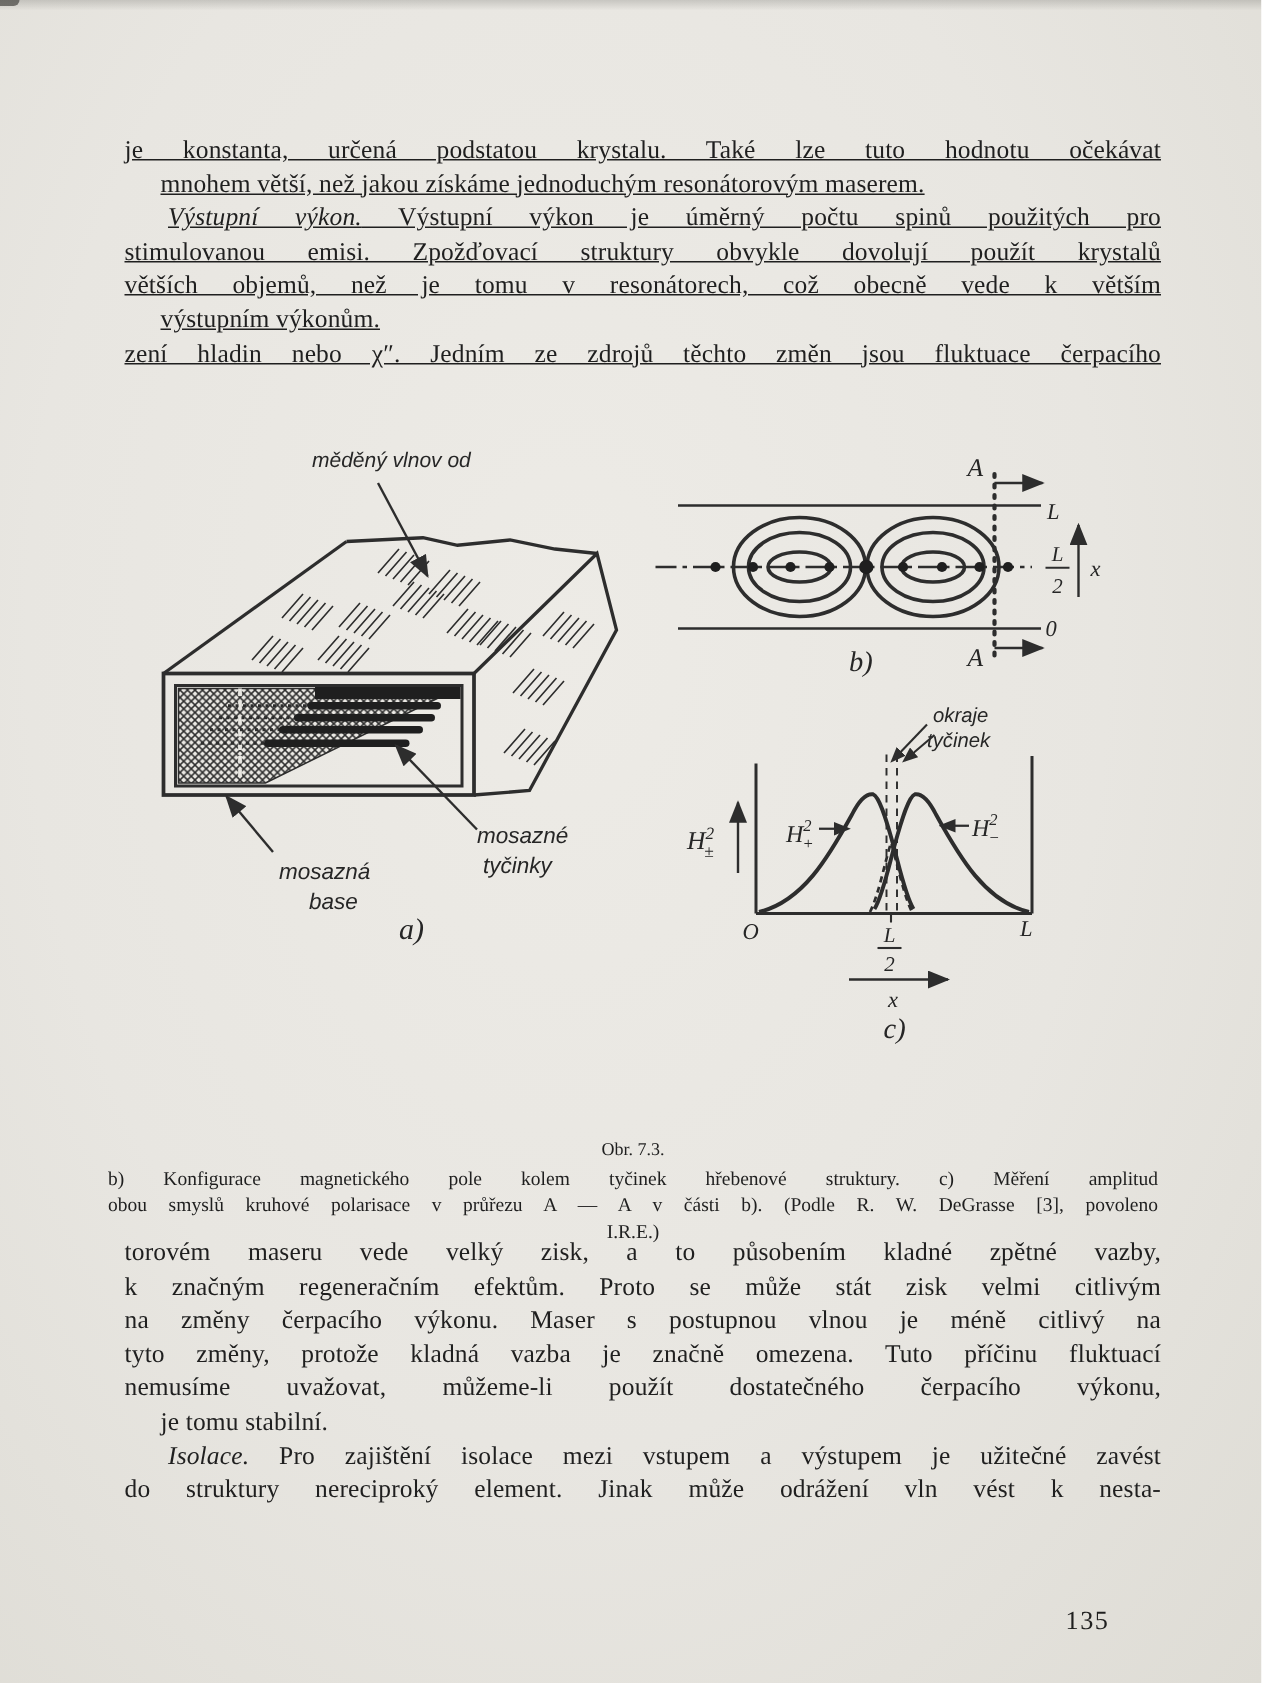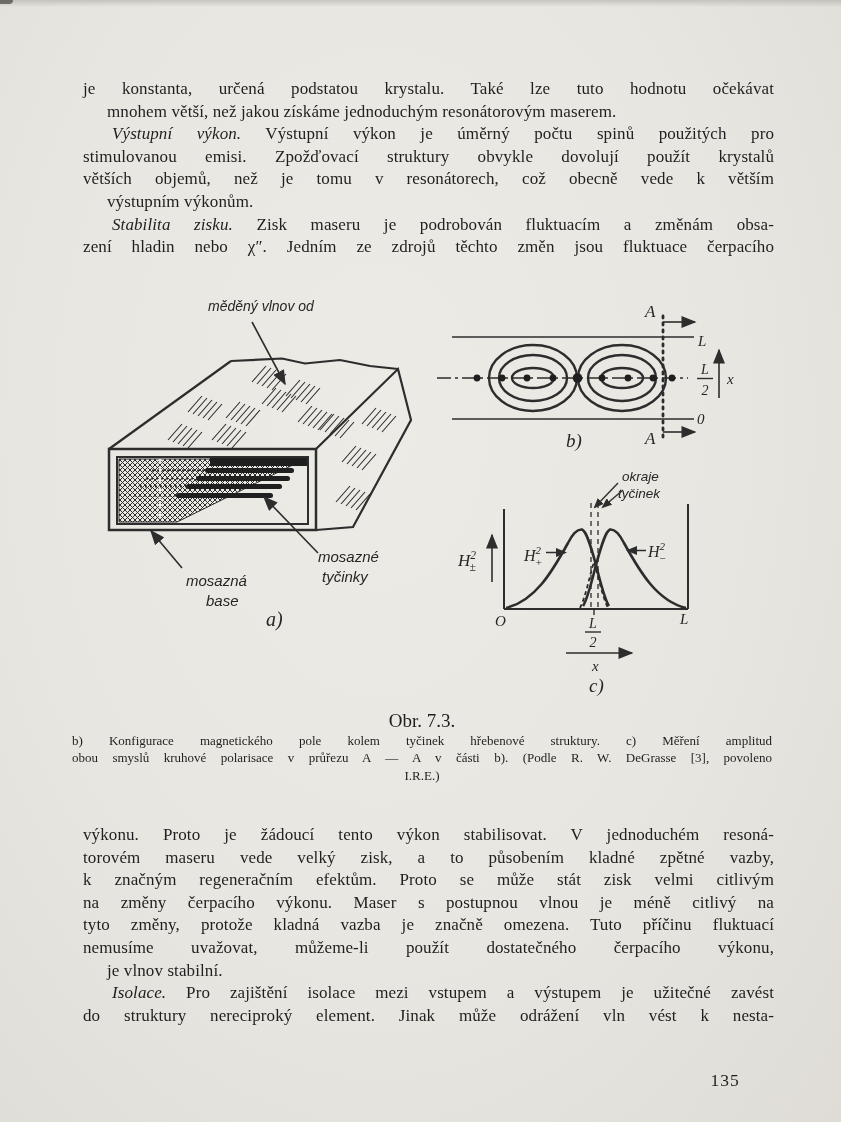--- a/index.html
+++ b/index.html
@@ -5,29 +5,29 @@
   html,body{margin:0;padding:0;}
   body{width:841px;height:1122px;font-family:"Liberation Serif",serif;}
   .page{position:relative;width:841px;height:1122px;overflow:hidden;color:#1f1f1f;
     background:radial-gradient(ellipse at 45% 38%, #edebe6 0%, #e8e6e1 55%, #dedcd5 100%);}
   .page::after{content:"";position:absolute;left:0;top:0;width:100%;height:7px;
     background:linear-gradient(to bottom, rgba(80,80,75,.22), rgba(80,80,75,0));pointer-events:none;}
   .scan-speck{position:absolute;left:0;top:0;width:13px;height:4px;background:#4d4c48;opacity:.75;
     border-radius:0 0 4px 0;}
   .textblock{position:absolute;left:83px;width:691px;font-size:17px;line-height:22.6px;
     letter-spacing:.1px;}
-  #top-text{top:78px;}
+  #top-text{top:89px;text-decoration:underline;}
   #bottom-text{top:824px;}
   .tline{text-align:justify;text-align-last:justify;white-space:nowrap;}
   .tline.tend{text-align-last:left;margin-left:24px;}
   .tline.tindent{padding-left:29px;}
   .tline i{font-style:italic;margin-top:20px;}
   #caption{position:absolute;left:72px;top:712px;width:700px;font-size:13px;line-height:17.3px;}
-  #caption-title{text-align:center;font-size:19px;line-height:18px;margin-bottom:2px;
-    text-align-last:center;}
+  #caption-title{text-align:center;font-size:12px;line-height:18px;margin-bottom:2px;
+    text-align-last:center;margin-top:45px;}
   .cline{text-align:justify;text-align-last:justify;}
   .cline.clast{text-align:left;text-align-last:center;}
   #figure-svg{position:absolute;left:0;top:288px;}
   #page-number{position:absolute;left:690px;top:1070px;width:70px;text-align:center;
     font-size:17.5px;letter-spacing:1px;}
   .flab{font-family:"Liberation Sans",sans-serif;font-style:italic;fill:#262626;}
   .fmath{font-family:"Liberation Serif",serif;font-style:italic;fill:#262626;}
   svg .stroke{stroke:#2d2d2d;fill:none;}
 </style>
 </head>
@@ -36,21 +36,20 @@
 <div class="page">
   <div class="scan-speck"></div>
 
   <div id="top-text" class="textblock">
       <div class="tline">je konstanta, určená podstatou krystalu. Také lze tuto hodnotu očekávat</div>
       <div class="tline tend">mnohem větší, než jakou získáme jednoduchým resonátorovým maserem.</div>
       <div class="tline tindent"><i>Výstupní výkon.</i> Výstupní výkon je úměrný počtu spinů použitých pro</div>
       <div class="tline">stimulovanou emisi. Zpožďovací struktury obvykle dovolují použít krystalů</div>
       <div class="tline">větších objemů, než je tomu v resonátorech, což obecně vede k větším</div>
       <div class="tline tend">výstupním výkonům.</div>
-      <div class="tline tindent"><i>Stabilita zisku.</i> Zisk maseru je podrobován fluktuacím a změnám obsa-</div>
       <div class="tline">zení hladin nebo χ″. Jedním ze zdrojů těchto změn jsou fluktuace čerpacího</div>
     </div>
 
   <svg id="figure-svg" width="841" height="424" viewBox="0 288 841 424">
     <defs>
       <marker id="arr" viewBox="0 0 10 8" refX="9" refY="4" markerWidth="9.5" markerHeight="7.5" orient="auto-start-reverse">
         <path d="M0,0 L10,4 L0,8 Z" fill="#2d2d2d"></path>
       </marker>
       <marker id="arrs" viewBox="0 0 10 8" refX="8" refY="4" markerWidth="7.5" markerHeight="6" orient="auto-start-reverse">
         <path d="M0,0 L10,4 L0,8 Z" fill="#2d2d2d"></path>
@@ -199,25 +198,24 @@
   <div id="caption">
     <div id="caption-title">Obr. 7.3.</div>
     <div>
         <div class="cline">b) Konfigurace magnetického pole kolem tyčinek hřebenové struktury. c) Měření amplitud</div>
         <div class="cline">obou smyslů kruhové polarisace v průřezu A — A v části b). (Podle R. W. DeGrasse [3], povoleno</div>
         <div class="cline clast">I.R.E.)</div>
       </div>
   </div>
 
   <div id="bottom-text" class="textblock">
-      <div class="tline">výkonu. Proto je žádoucí tento výkon stabilisovat. V jednoduchém resoná-</div>
       <div class="tline">torovém maseru vede velký zisk, a to působením kladné zpětné vazby,</div>
       <div class="tline">k značným regeneračním efektům. Proto se může stát zisk velmi citlivým</div>
       <div class="tline">na změny čerpacího výkonu. Maser s postupnou vlnou je méně citlivý na</div>
       <div class="tline">tyto změny, protože kladná vazba je značně omezena. Tuto příčinu fluktuací</div>
       <div class="tline">nemusíme uvažovat, můžeme-li použít dostatečného čerpacího výkonu,</div>
-      <div class="tline tend">je vlnov stabilní.</div>
+      <div class="tline tend">je tomu stabilní.</div>
       <div class="tline tindent"><i>Isolace.</i> Pro zajištění isolace mezi vstupem a výstupem je užitečné zavést</div>
       <div class="tline">do struktury nereciproký element. Jinak může odrážení vln vést k nesta-</div>
     </div>
 
   <div id="page-number">135</div>
 </div>
 
 </body></html>

